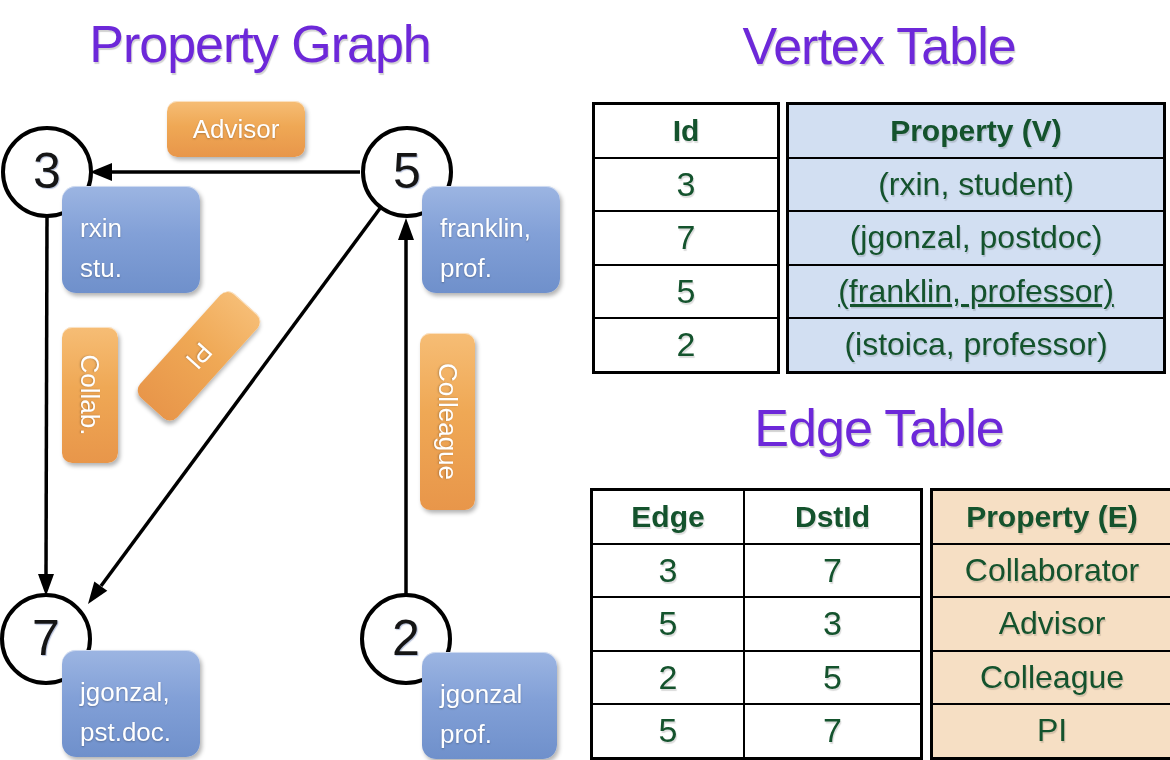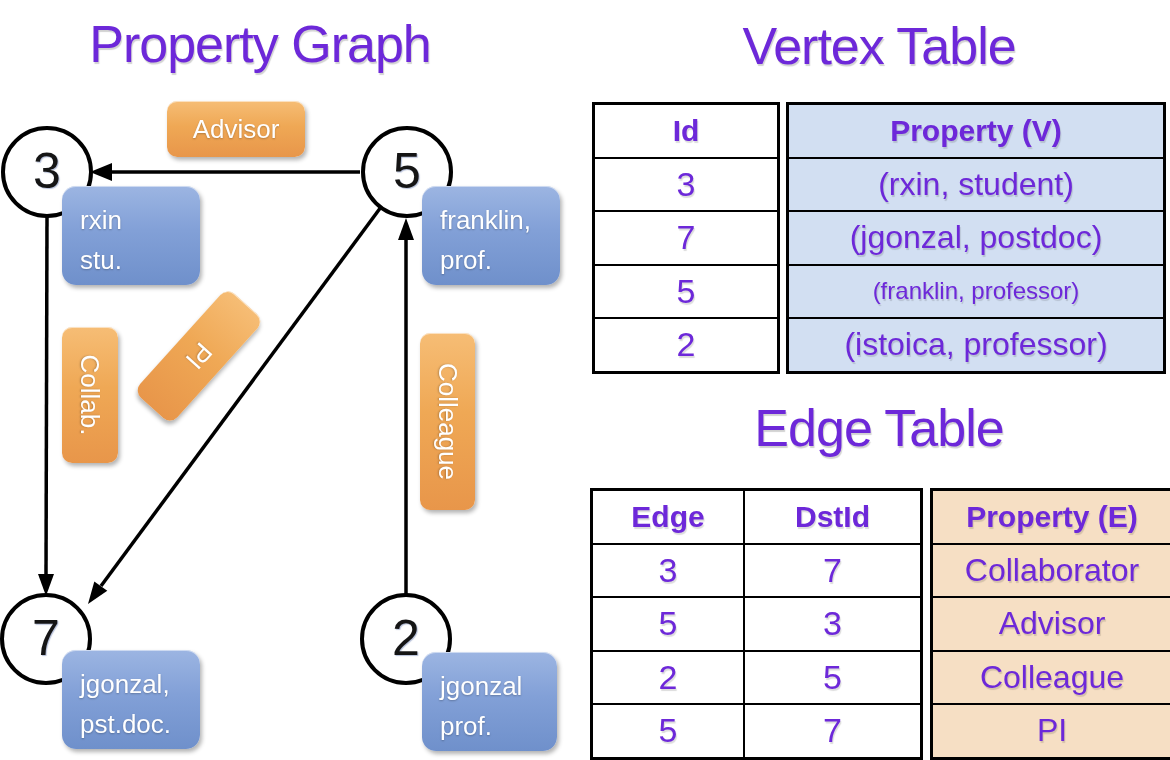--- a/index.html
+++ b/index.html
@@ -25,29 +25,29 @@
   }
   .obox .h-label{width:100%;height:100%;display:flex;align-items:center;justify-content:center;}
   .vtext{
     position:absolute;left:0;top:0;text-align:center;
     transform-origin:0 0;display:flex;align-items:center;justify-content:center;
   }
   .bbox{
     position:absolute;border-radius:14px;
     background:linear-gradient(180deg,#9cb5e2 0%,#82a0d7 45%,#6f90cb 100%);
     box-shadow:2px 3px 4px rgba(0,0,0,0.30), inset 0 1px 0 rgba(255,255,255,0.5);
-    color:#fff;font-size:26px;line-height:40px;padding:14px 0 0 18px;
+    color:#fff;font-size:26px;line-height:40px;padding:22px 0 0 18px;
     text-shadow:0 1px 2px rgba(0,0,0,0.25);
   }
   
   .tbl-wrap{position:absolute;display:flex;}
   table.tbl{border-collapse:collapse;table-layout:fixed;}
   table.tbl th,table.tbl td{
     border:2.5px solid #000;height:51.5px;text-align:center;vertical-align:middle;
-    padding:0;color:#6d28d9;text-shadow:1px 1.5px 1px rgba(0,0,0,0.14);
+    padding:0;color:#14532d;text-shadow:1px 1.5px 1px rgba(0,0,0,0.14);
   }
   table.tbl{border:3px solid #000;}
   table.tbl th{font-size:30px;font-weight:bold;}
   table.tbl td{font-size:34px;}
   .fill-blue th,.fill-blue td{background:#d2dff2;}
   .fill-tan th,.fill-tan td{background:#f6dfc4;}
 </style>
 </head>
 <body>
 
@@ -135,21 +135,21 @@
         <tr>
           <th>Property (V)</th>
         </tr>
     <tr>
           <td style="font-size:32px;">(rxin, student)</td>
         </tr>
     <tr>
           <td style="font-size:32px;">(jgonzal, postdoc)</td>
         </tr>
     <tr>
-          <td style="font-size:24px;">(franklin, professor)</td>
+          <td style="font-size:32px;text-decoration:underline;">(franklin, professor)</td>
         </tr>
     <tr>
           <td style="font-size:32px;">(istoica, professor)</td>
         </tr>
   </tbody>
     </table>
 </div>
 
 <div class="title" style="left:592px;top:398px;width:574px;">Edge Table</div>
 

